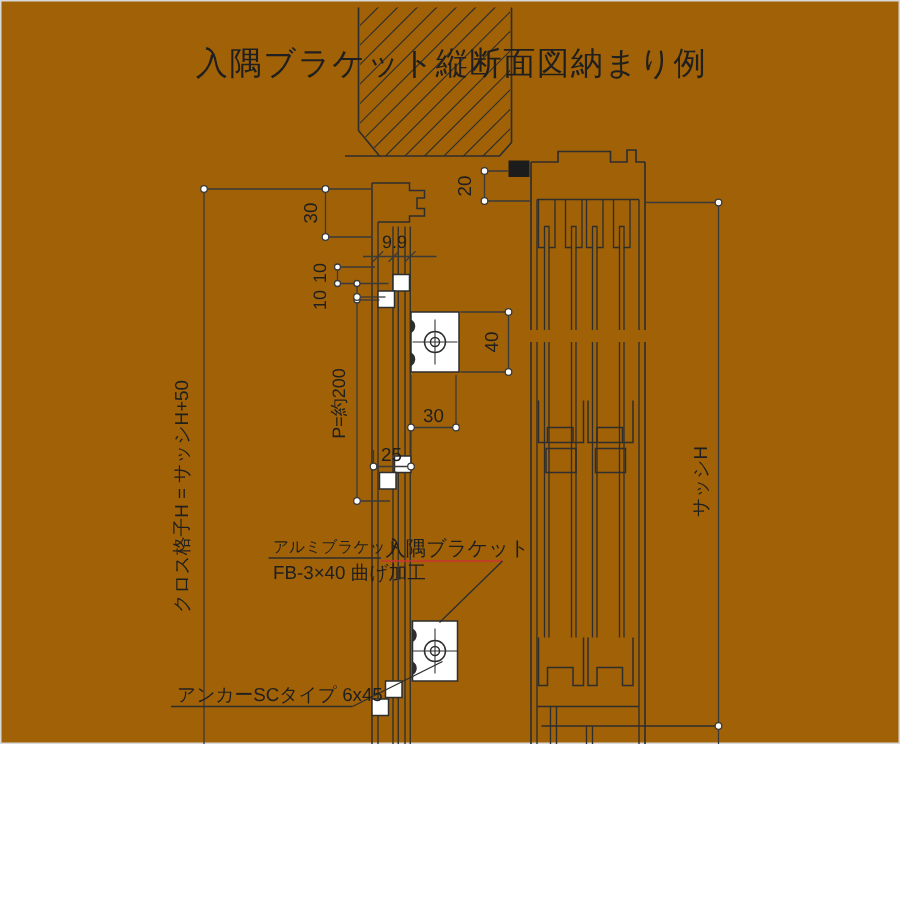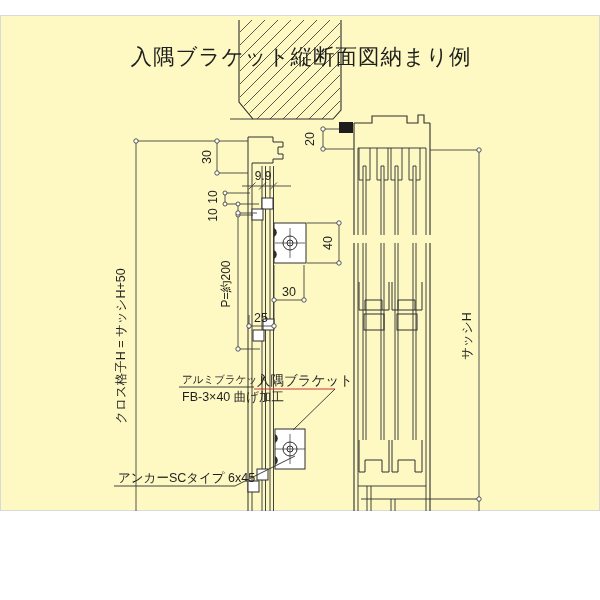--- a/index.html
+++ b/index.html
@@ -1,20 +1,19 @@
 <!DOCTYPE html>
 <html><head>
 <meta charset="utf-8">
 <style>
   html,body{margin:0;padding:0;background:#ffffff;}
   .screen{
-    width:600px;height:496px;position:relative;background:#fef9c3;
+    width:600px;height:496px;position:relative;background:#a16207;
     border:1px solid #d9d9d9;box-sizing:border-box;
     font-family:"Liberation Sans","DejaVu Sans",sans-serif;
-    margin-top:15px;
   }
   svg{display:block;}
   text{fill:#1f1f1f;}
   .t-title{font-size:21.5px;letter-spacing:1px;}
   .t-dim{font-size:12.5px;}
   .t-dim-s{font-size:12px;}
   .t-lbl{font-size:12.5px;}
   .t-lbl-s{font-size:10.5px;}
   .t-red{font-size:13.5px;}
 </style>

